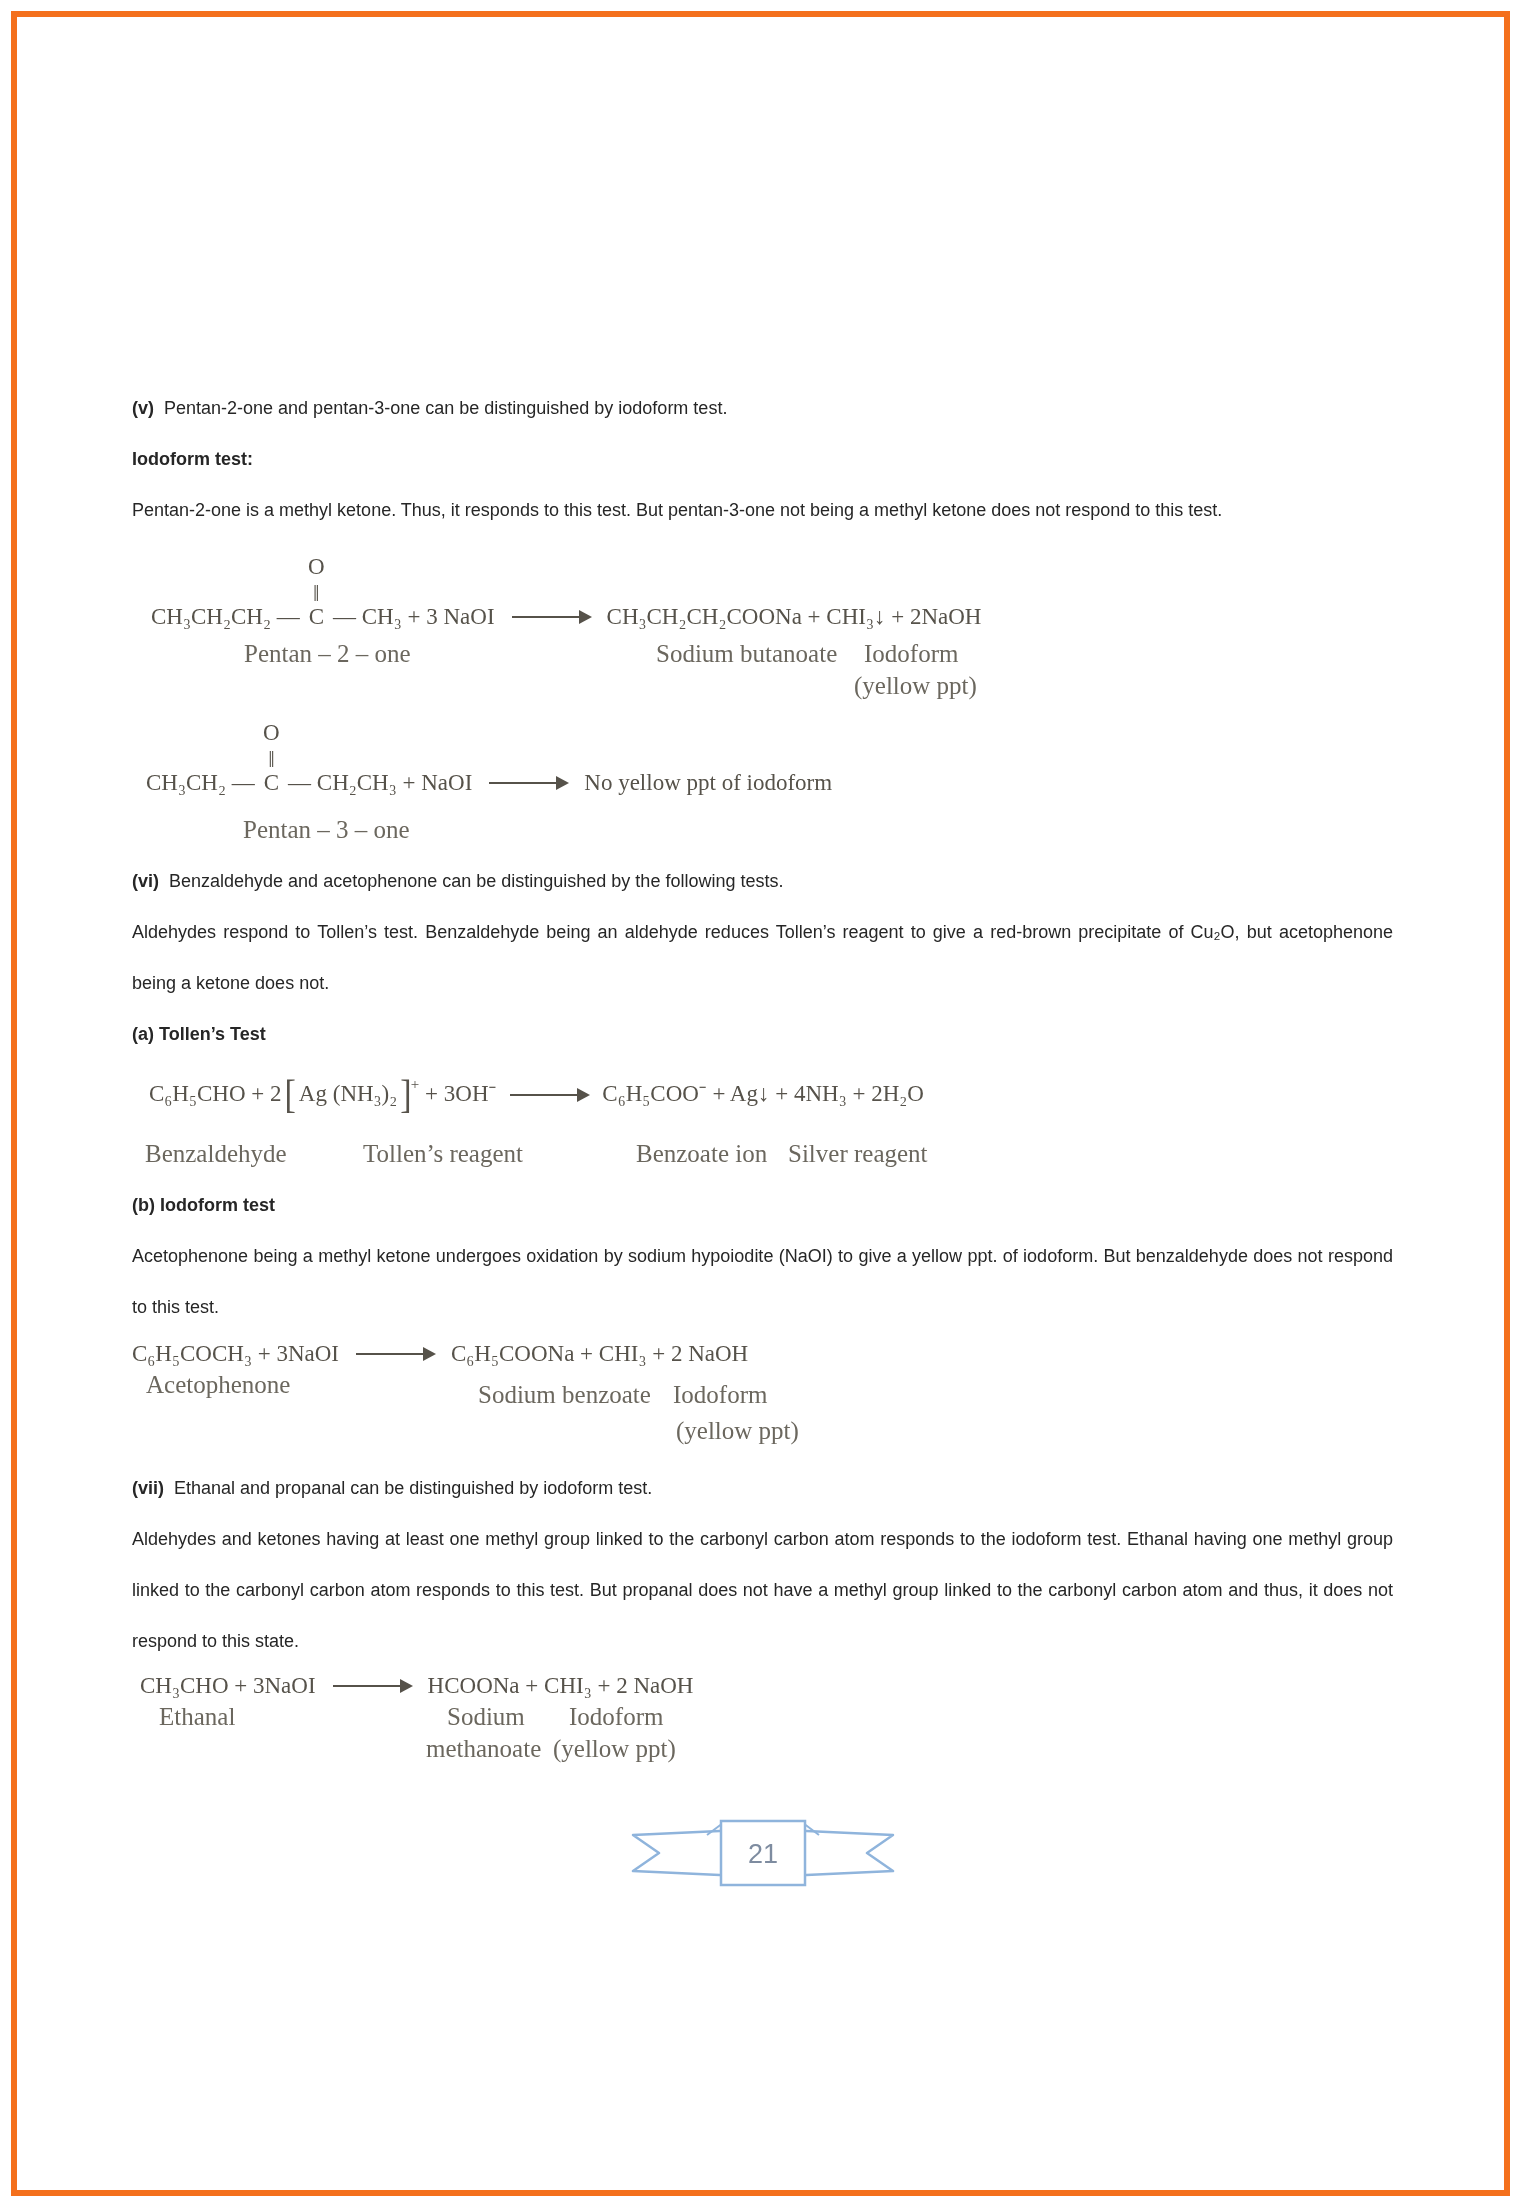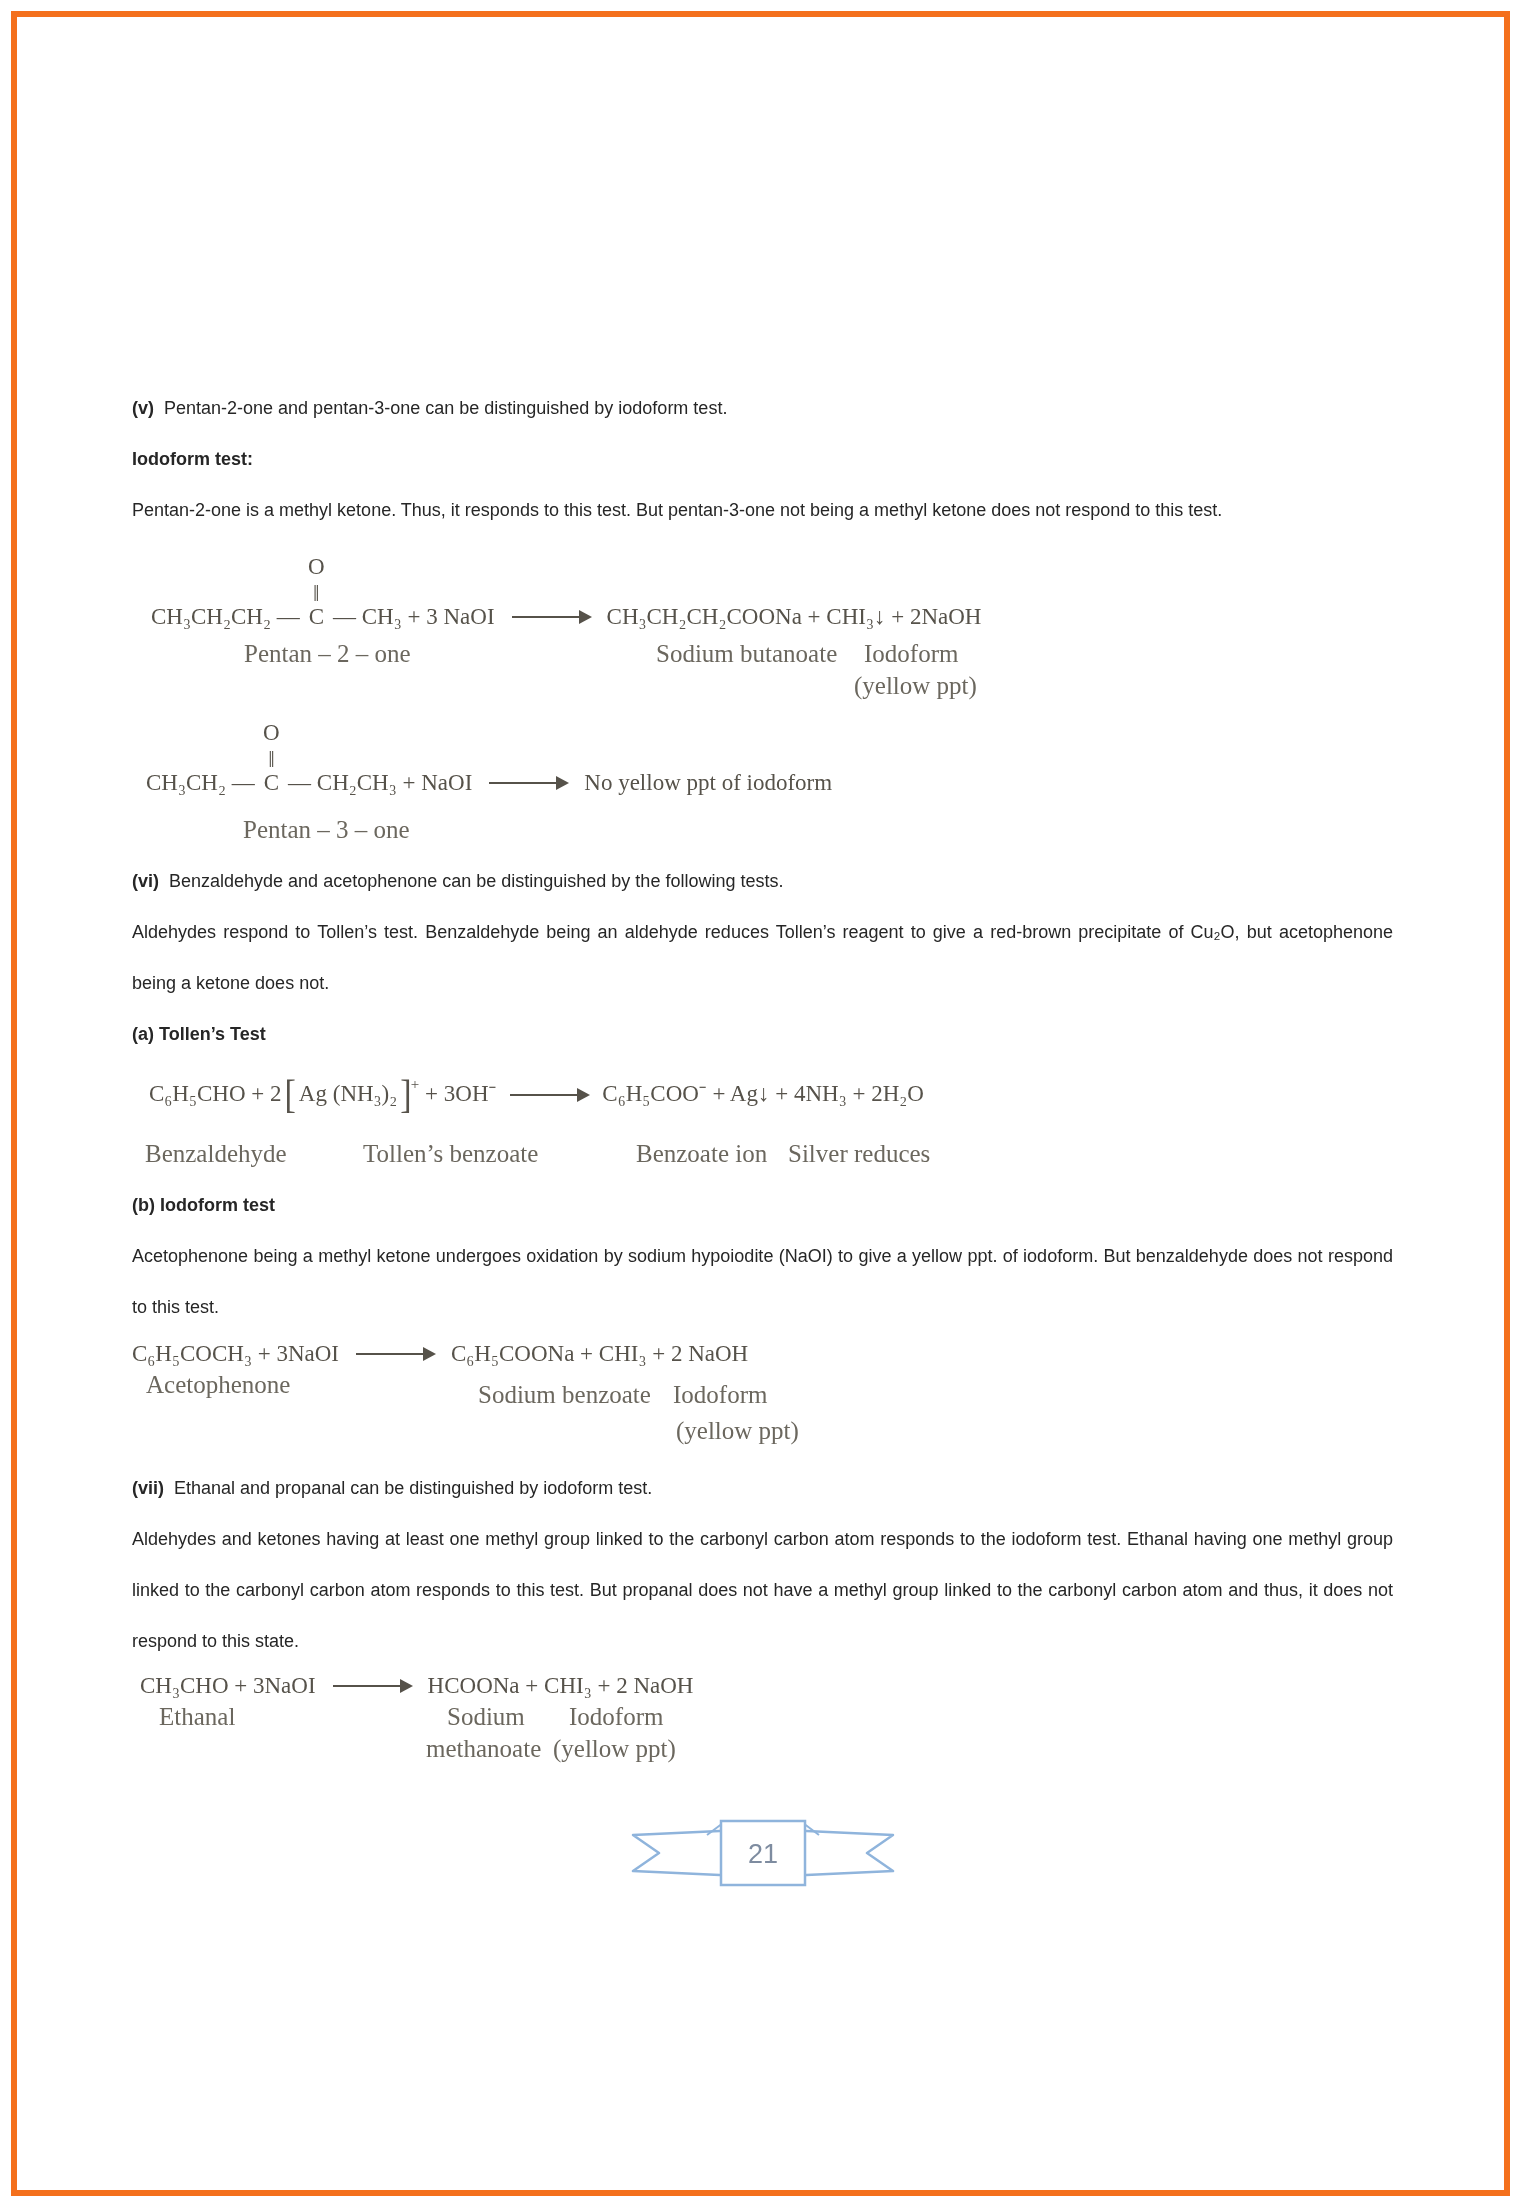--- a/index.html
+++ b/index.html
@@ -142,23 +142,23 @@
       <span class="brkt">[</span>
       <span>Ag (NH₃)₂</span>
       <span class="brkt">]</span>
       <span class="brkt-sup">+</span>
       <span>+ 3OH⁻</span>
       <span class="rxn-arrow"></span>
       <span>C₆H₅COO⁻ + Ag↓ + 4NH₃ + 2H₂O</span>
     </div>
     <div class="eq-labels" style="height:66px;">
       <span style="left:13px; top:26px;">Benzaldehyde</span>
-      <span style="left:231px; top:26px;">Tollen’s benzoate</span>
+      <span style="left:231px; top:26px;">Tollen’s reagent</span>
       <span style="left:504px; top:26px;">Benzoate ion</span>
-      <span style="left:656px; top:26px;">Silver reduces</span>
+      <span style="left:656px; top:26px;">Silver reagent</span>
     </div>
   </div>
 
   <p class="para heading">(b) Iodoform test</p>
 
   <p class="para">Acetophenone being a methyl ketone undergoes oxidation by sodium hypoiodite (NaOI) to give a yellow ppt. of iodoform. But benzaldehyde does not respond to this test.</p>
 
   <div class="equation" style="margin-top:8px;">
     <div class="eq-line" style="">
       <span>C₆H₅COCH₃ + 3NaOI</span>

